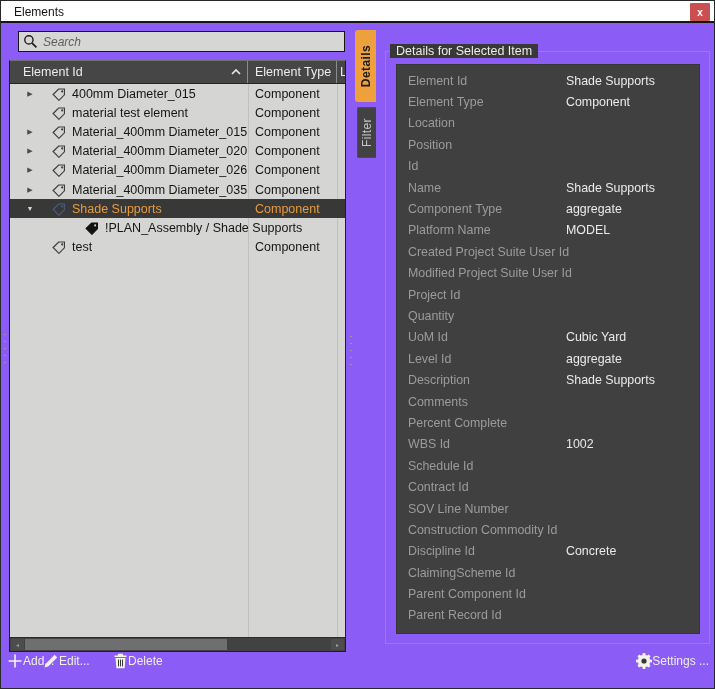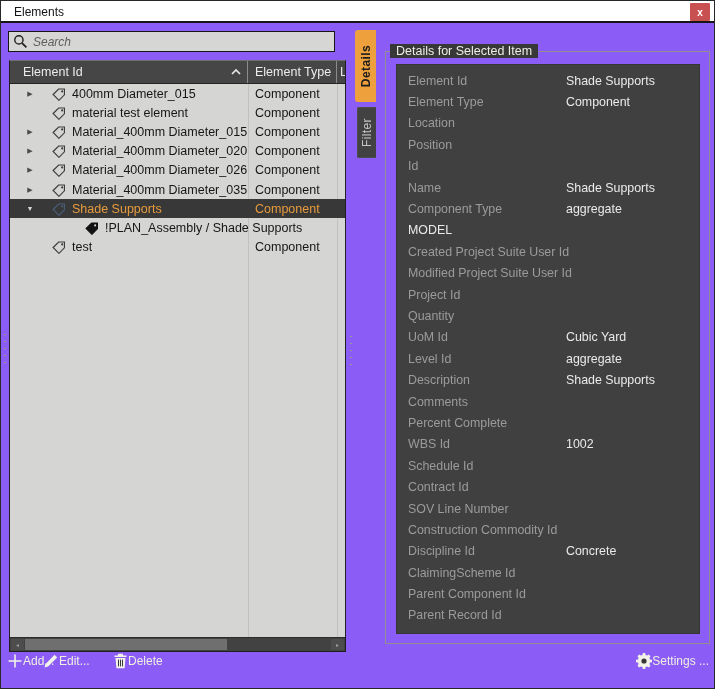--- a/index.html
+++ b/index.html
@@ -31,21 +31,21 @@
   
   .grip {
     position:absolute; width:4px; height:38px;
     background-image:radial-gradient(circle, #9a9a9a 0.9px, transparent 1.1px);
     background-size:4px 7px; background-repeat:repeat-y;
   }
   .grip-left { left:2px; top:330px; }
   .grip-mid  { left:348px; top:332px; }
 
   
-  .search-wrap { position:absolute; left:7px; top:30px; width:327px; height:21px; }
+  .search-wrap { position:absolute; left:17px; top:30px; width:327px; height:21px; }
   .search-wrap input {
     width:100%; height:100%; background:#D6D6D4; border:1px solid #161616;
     padding:0 4px 0 24px; font-size:12px; color:#222;
     font-family:"Liberation Sans", sans-serif; outline:none;
   }
   .search-wrap input::placeholder { font-style:italic; color:#5d5d5d; }
   .search-icon { position:absolute; left:5px; top:3px; width:15px; height:15px; }
 
   
   .list {
@@ -328,20 +328,21 @@
   </div>
         <div class="field-row">
     <span class="field-label">Name</span>
     <span class="field-value">Shade Supports</span>
   </div>
         <div class="field-row">
     <span class="field-label">Component Type</span>
     <span class="field-value">aggregate</span>
   </div>
         <div class="field-row">
+    <span class="field-label">Platform Name</span>
     <span class="field-value">MODEL</span>
   </div>
         <div class="field-row">
     <span class="field-label">Created Project Suite User Id</span>
     <span class="field-value"></span>
   </div>
         <div class="field-row">
     <span class="field-label">Modified Project Suite User Id</span>
     <span class="field-value"></span>
   </div>

